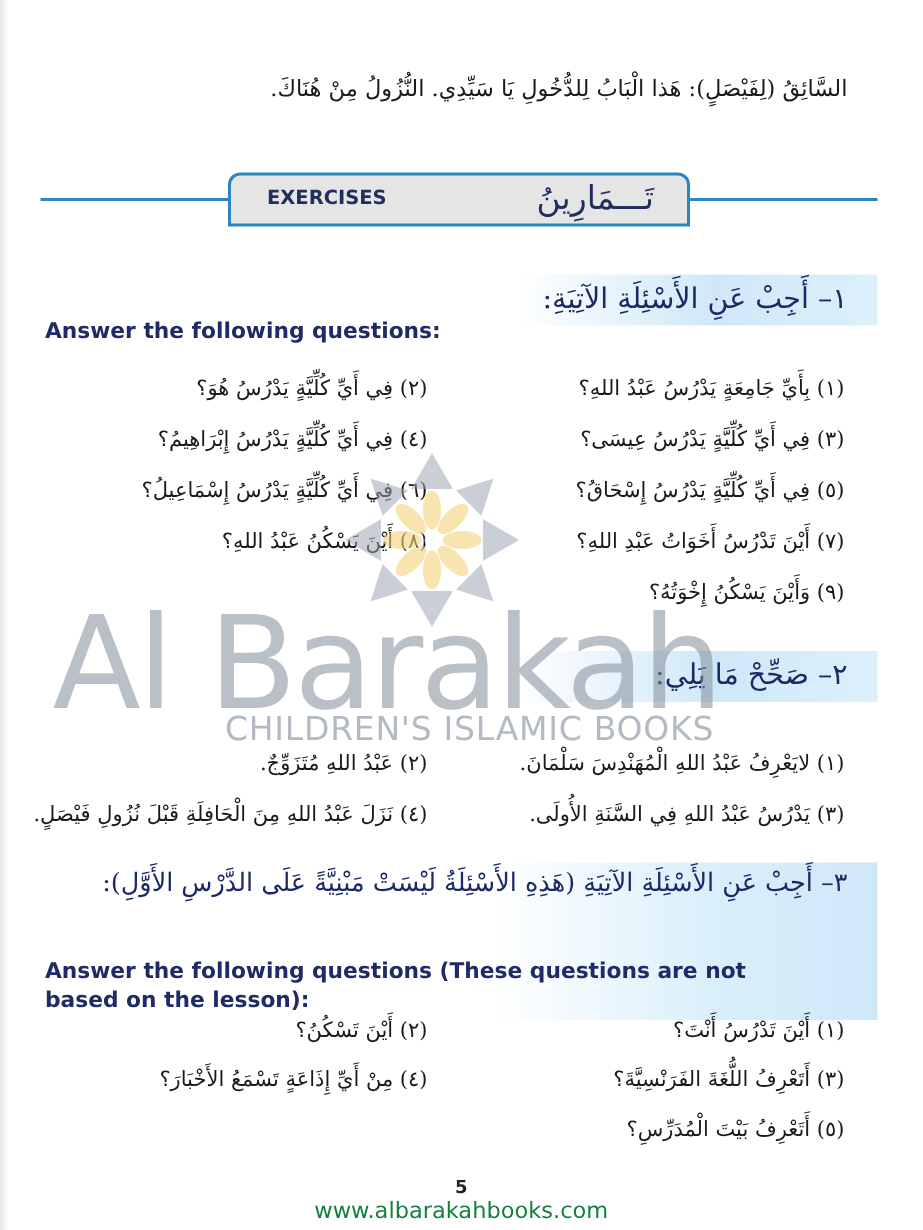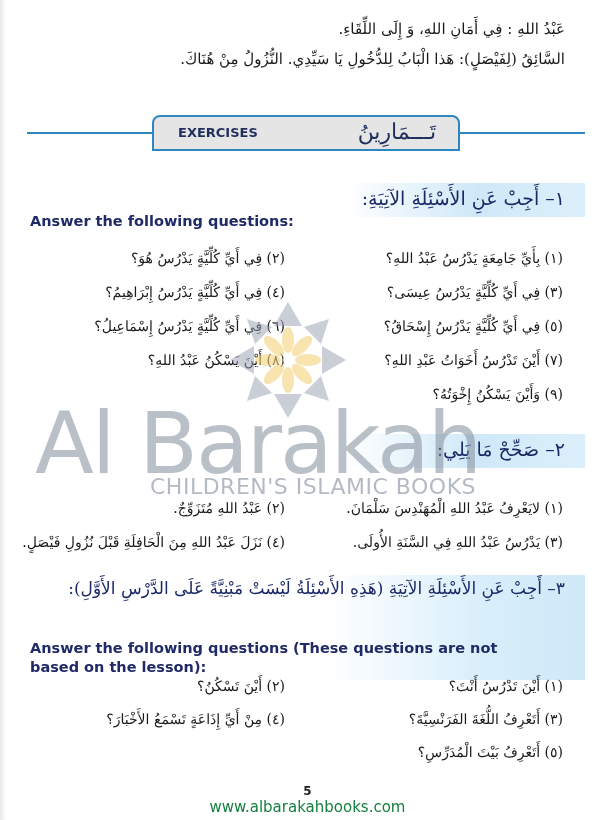--- a/index.html
+++ b/index.html
@@ -43,21 +43,20 @@
 
   .page-num { position: absolute; left: 0; width: 615px; top: 784px; text-align: center; font-family: "DejaVu Sans", sans-serif; font-weight: bold; font-size: 12px; color: #222; }
   .site { position: absolute; left: 0; width: 615px; top: 798px; text-align: center; font-family: "DejaVu Sans", sans-serif; font-size: 15px; color: #15803d; }
 </style>
 </head>
 <body>
 
 <div class="page">
   <div class="left-edge"></div>
 
-  <div id="dl1" class="dialog-line">عَبْدُ اللهِ : فِي أَمَانِ اللهِ، وَ إِلَى اللِّقَاءِ.</div>
   <div id="dl2" class="dialog-line">السَّائِقُ (لِفَيْصَلٍ): هَذا الْبَابُ لِلدُّخُولِ يَا سَيِّدِي. النُّزُولُ مِنْ هُنَاكَ.</div>
 
   <div class="banner-rule left"></div>
   <div class="banner-rule right"></div>
   <div class="banner">
     <span class="en">EXERCISES</span>
     <span class="ar">تَـــمَارِينُ</span>
   </div>
 
   <div class="section-head" style="top:183px; width:260px;">

